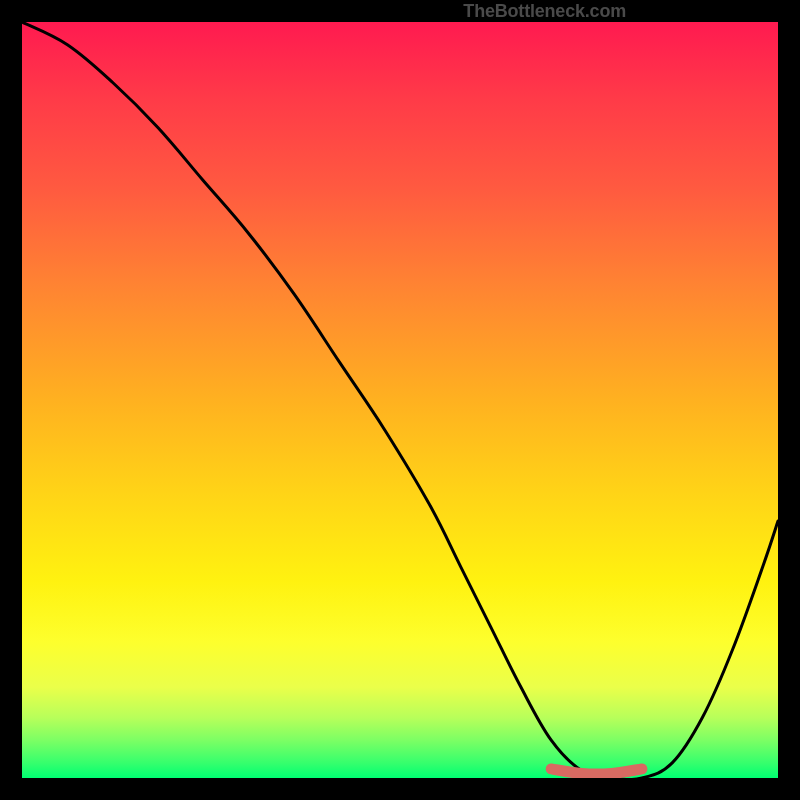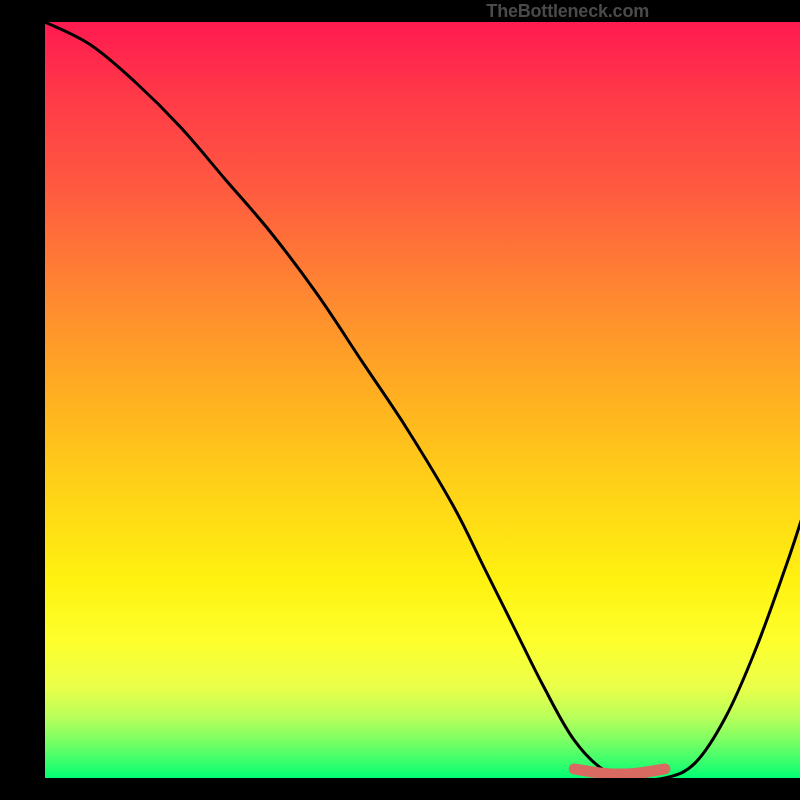--- a/index.html
+++ b/index.html
@@ -2,21 +2,20 @@
 <html><head>
 <meta charset="utf-8">
 <style>
   * { margin: 0; padding: 0; box-sizing: border-box; }
   html, body { width: 800px; height: 800px; overflow: hidden; background: #000; }
   .frame {
     position: relative;
     width: 648px;
     height: 800px;
     background: #000;
-    margin-left: 23px;
   }
   .plot-area {
     position: absolute;
     left: 22px;
     top: 22px;
     width: 756px;
     height: 756px;
     background: linear-gradient(to bottom,
       #ff1a50 0%,
       #ff3a48 10%,

